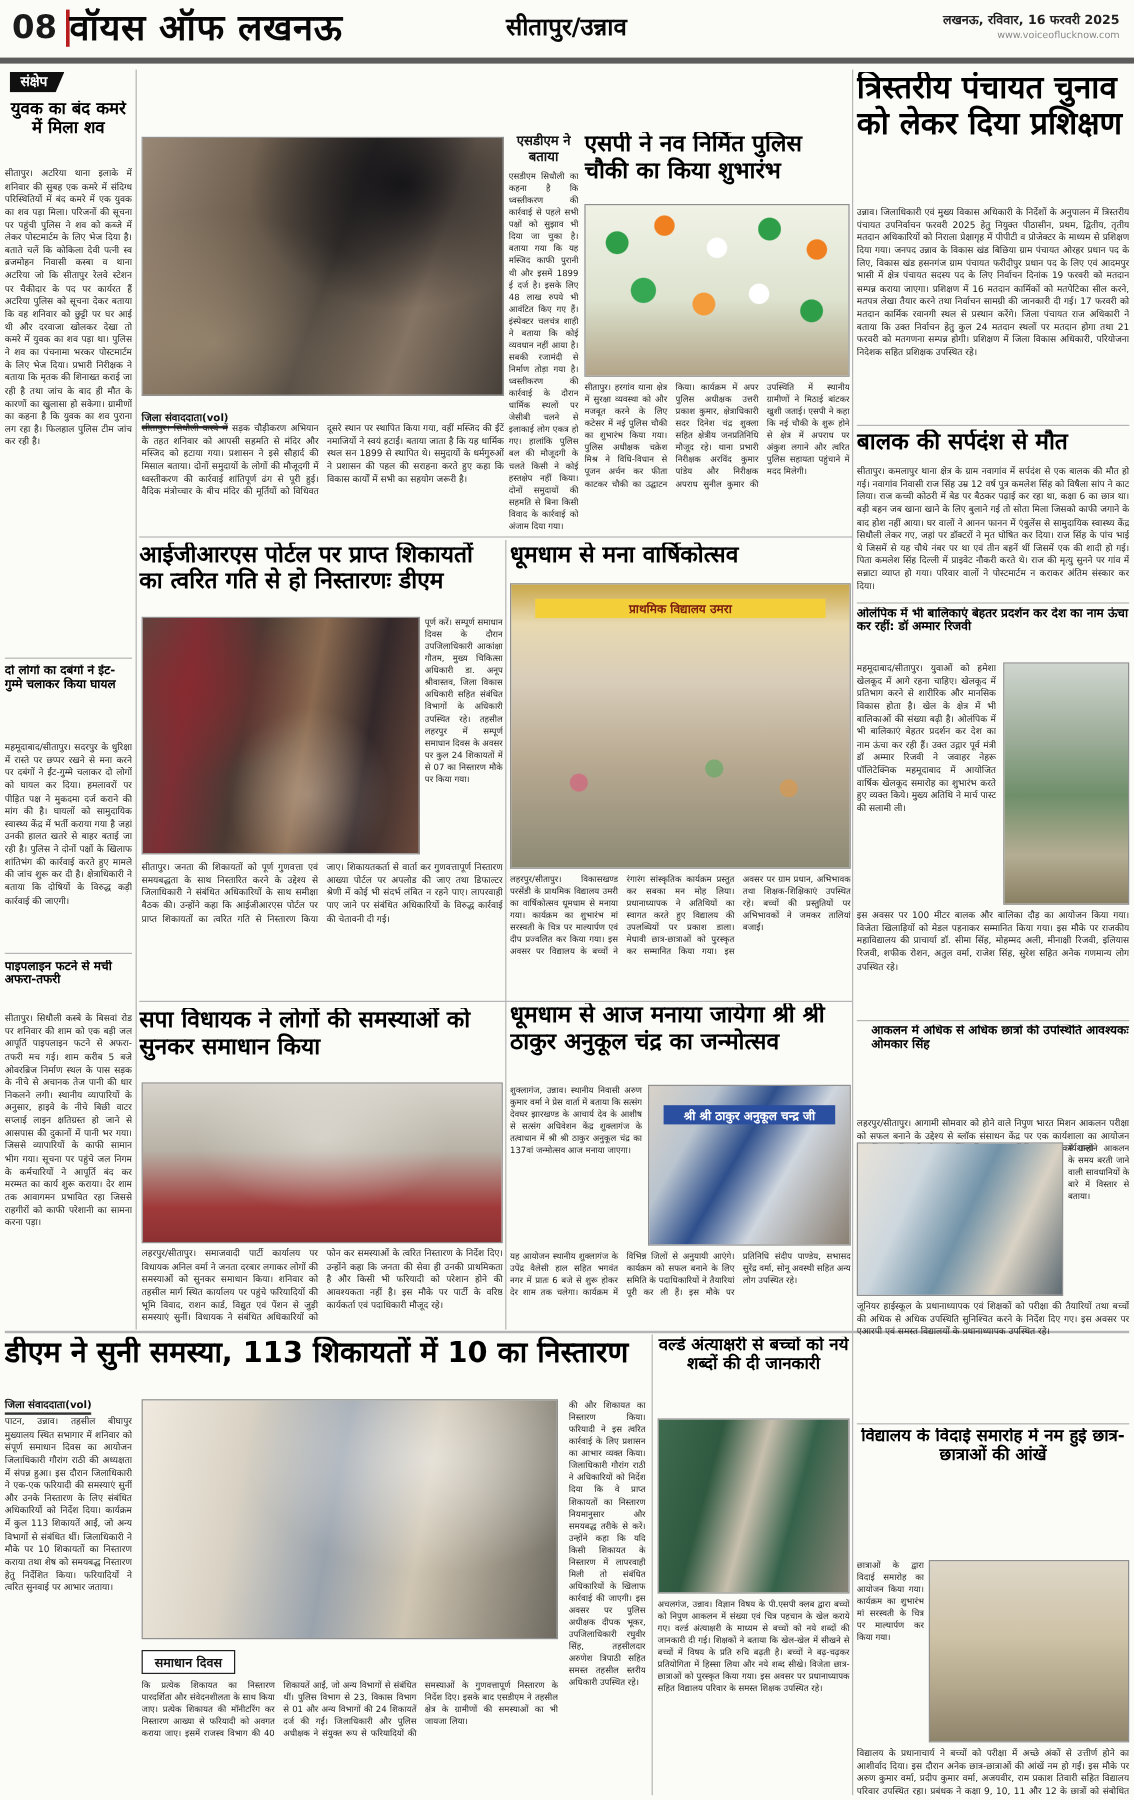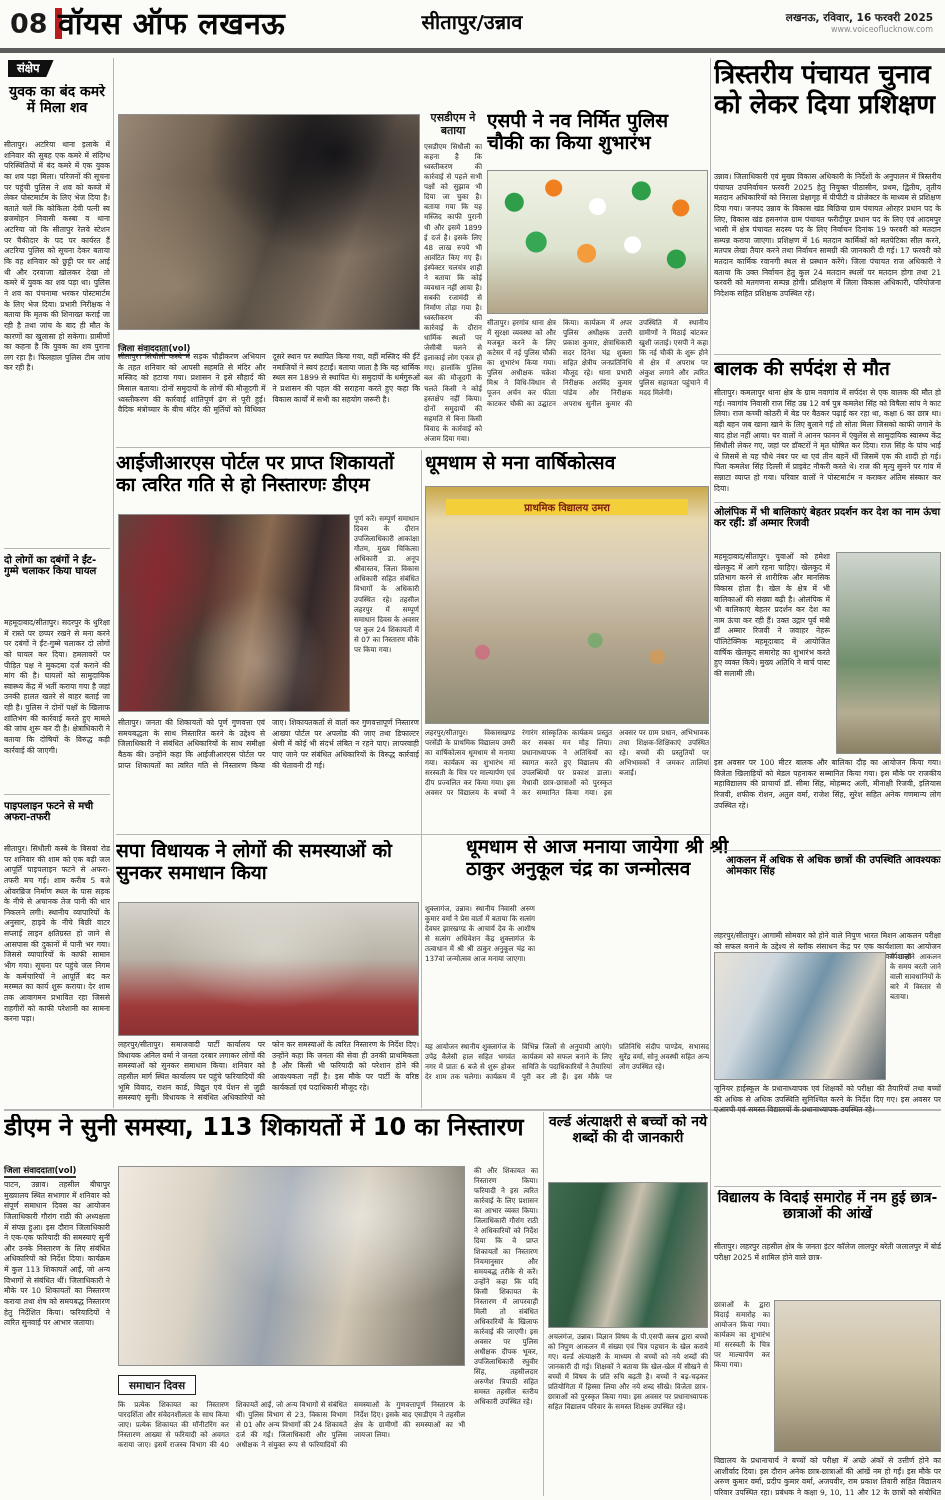--- a/index.html
+++ b/index.html
@@ -1,20 +1,20 @@
 <!DOCTYPE html>
 <html lang="hi"><head>
 <meta charset="utf-8">
 <style>
   html,body{margin:0;padding:0;background:#d9d9d9;}
   .page{position:relative;width:945px;height:1500px;margin:0 auto;background:#fbfbf8;
         font-family:"DejaVu Sans",sans-serif;color:#141414;overflow:hidden;}
   .abs{position:absolute;box-sizing:border-box;}
   
-  .pageno{font-size:27px;font-weight:bold;color:#1a1a1a;border-right:7px solid #b91c1c;padding-right:7px;line-height:1;}
+  .pageno{font-size:27px;font-weight:bold;color:#1a1a1a;border-right:3px solid #b91c1c;padding-right:7px;line-height:1;}
   .masthead{font-size:30px;font-weight:bold;letter-spacing:.5px;color:#080808;line-height:1;}
   .section-title{font-size:20px;font-weight:bold;color:#080808;line-height:1;}
   .dateline{font-size:10.5px;font-weight:bold;color:#222;text-align:right;line-height:1.3;}
   .website{font-size:8px;color:#8a8a8a;font-weight:normal;}
   .header-rule{background:#5c5c5c;}
   
   .vrule{width:1px;background:#b5b5b5;}
   .hrule{height:1px;background:#b5b5b5;}
   
   .hl{font-weight:bold;color:#000;line-height:1.14;overflow:hidden;}
@@ -123,22 +123,25 @@
   <div class="abs hl hl-m" style="left:425px;top:452px;width:284px;height:28px;white-space:nowrap;">धूमधाम से मना वार्षिकोत्सव</div>
   <div class="photo ph-school" style="left:425px;top:486px;width:284px;height:238px;">
     <div class="photo-banner">प्राथमिक विद्यालय उमरा</div>
   </div>
   <div class="abs body-text body-sm cols3" style="left:425px;top:728px;width:284px;height:102px;">लहरपुर/सीतापुर। विकासखण्ड परसेंडी के प्राथमिक विद्यालय उमरी का वार्षिकोत्सव धूमधाम से मनाया गया। कार्यक्रम का शुभारंभ मां सरस्वती के चित्र पर माल्यार्पण एवं दीप प्रज्वलित कर किया गया। इस अवसर पर विद्यालय के बच्चों ने रंगारंग सांस्कृतिक कार्यक्रम प्रस्तुत कर सबका मन मोह लिया। प्रधानाध्यापक ने अतिथियों का स्वागत करते हुए विद्यालय की उपलब्धियों पर प्रकाश डाला। मेधावी छात्र-छात्राओं को पुरस्कृत कर सम्मानित किया गया। इस अवसर पर ग्राम प्रधान, अभिभावक तथा शिक्षक-शिक्षिकाएं उपस्थित रहे। बच्चों की प्रस्तुतियों पर अभिभावकों ने जमकर तालियां बजाईं।</div>
 
   <div class="abs hl hl-m" style="left:116px;top:840px;width:303px;height:58px;">सपा विधायक ने लोगों की समस्याओं को सुनकर समाधान किया</div>
   <div class="photo ph-outdoor" style="left:118px;top:902px;width:301px;height:134px;"></div>
   <div class="abs body-text cols2" style="left:118px;top:1040px;width:301px;height:66px;">लहरपुर/सीतापुर। समाजवादी पार्टी कार्यालय पर विधायक अनिल वर्मा ने जनता दरबार लगाकर लोगों की समस्याओं को सुनकर समाधान किया। शनिवार को तहसील मार्ग स्थित कार्यालय पर पहुंचे फरियादियों की भूमि विवाद, राशन कार्ड, विद्युत एवं पेंशन से जुड़ी समस्याएं सुनीं। विधायक ने संबंधित अधिकारियों को फोन कर समस्याओं के त्वरित निस्तारण के निर्देश दिए। उन्होंने कहा कि जनता की सेवा ही उनकी प्राथमिकता है और किसी भी फरियादी को परेशान होने की आवश्यकता नहीं है। इस मौके पर पार्टी के वरिष्ठ कार्यकर्ता एवं पदाधिकारी मौजूद रहे।</div>
 
-  <div class="abs hl hl-m" style="left:425px;top:836px;width:284px;height:62px;margin-left:41px;">धूमधाम से आज मनाया जायेगा श्री श्री ठाकुर अनुकूल चंद्र का जन्मोत्सव</div>
+  <div class="abs hl hl-m" style="left:425px;top:836px;width:284px;height:62px;">धूमधाम से आज मनाया जायेगा श्री श्री ठाकुर अनुकूल चंद्र का जन्मोत्सव</div>
   <div class="abs body-text body-sm" style="left:425px;top:904px;width:110px;height:134px;">शुक्लागंज, उन्नाव। स्थानीय निवासी अरुण कुमार वर्मा ने प्रेस वार्ता में बताया कि सत्संग देवघर झारखण्ड के आचार्य देव के आशीष से सत्संग अधिवेशन केंद्र शुक्लागंज के तत्वाधान में श्री श्री ठाकुर अनुकूल चंद्र का 137वां जन्मोत्सव आज मनाया जाएगा।</div>
+  <div class="photo ph-thakur" style="left:540px;top:904px;width:169px;height:134px;">
+    <div class="photo-banner blue">श्री श्री ठाकुर अनुकूल चन्द्र जी</div>
+  </div>
   <div class="abs body-text body-sm cols3" style="left:425px;top:1042px;width:284px;height:64px;">यह आयोजन स्थानीय शुक्लागंज के उपेंद्र वैलेसी हाल सहित भगवंत नगर में प्रातः 6 बजे से शुरू होकर देर शाम तक चलेगा। कार्यक्रम में विभिन्न जिलों से अनुयायी आएंगे। कार्यक्रम को सफल बनाने के लिए समिति के पदाधिकारियों ने तैयारियां पूरी कर ली हैं। इस मौके पर प्रतिनिधि संदीप पाण्डेय, सभासद सुरेंद्र वर्मा, सोनू अवस्थी सहित अन्य लोग उपस्थित रहे।</div>
 
   <div class="abs hl hl-l" style="left:4px;top:1114px;width:534px;height:38px;">डीएम ने सुनी समस्या, 113 शिकायतों में 10 का निस्तारण</div>
   <div class="abs" style="left:4px;top:1158px;">
     <span class="byline">जिला संवाददाता(vol)</span>
   </div>
   <div class="abs body-text" style="left:4px;top:1180px;width:106px;height:316px;">पाटन, उन्नाव। तहसील बीघापुर मुख्यालय स्थित सभागार में शनिवार को संपूर्ण समाधान दिवस का आयोजन जिलाधिकारी गौरांग राठी की अध्यक्षता में संपन्न हुआ। इस दौरान जिलाधिकारी ने एक-एक फरियादी की समस्याएं सुनीं और उनके निस्तारण के लिए संबंधित अधिकारियों को निर्देश दिया। कार्यक्रम में कुल 113 शिकायतें आईं, जो अन्य विभागों से संबंधित थीं। जिलाधिकारी ने मौके पर 10 शिकायतों का निस्तारण कराया तथा शेष को समयबद्ध निस्तारण हेतु निर्देशित किया। फरियादियों ने त्वरित सुनवाई पर आभार जताया।</div>
   <div class="photo ph-hall" style="left:118px;top:1166px;width:347px;height:200px;"></div>
   <div class="abs" style="left:118px;top:1374px;">
     <span class="box-label">समाधान दिवस</span>
@@ -165,18 +168,17 @@
 
   <div class="abs hrule" style="left:714px;top:850px;width:227px;"></div>
   <div class="abs hl hl-xs" style="left:714px;top:854px;width:227px;height:40px;margin-left:12px;">आकलन में अधिक से अधिक छात्रों की उपस्थिति आवश्यकः ओमकार सिंह</div>
   <div class="abs body-text" style="left:714px;top:931px;width:227px;height:50px;">लहरपुर/सीतापुर। आगामी सोमवार को होने वाले निपुण भारत मिशन आकलन परीक्षा को सफल बनाने के उद्देश्य से ब्लॉक संसाधन केंद्र पर एक कार्यशाला का आयोजन खंड शिक्षा अधिकारी ओमकार सिंह की अध्यक्षता में किया गया। कार्यशाला</div>
   <div class="photo ph-workshop" style="left:714px;top:952px;width:172px;height:128px;"></div>
   <div class="abs body-text" style="left:714px;top:1084px;width:227px;height:98px;">जूनियर हाईस्कूल के प्रधानाध्यापक एवं शिक्षकों को परीक्षा की तैयारियों तथा बच्चों की अधिक से अधिक उपस्थिति सुनिश्चित करने के निर्देश दिए गए। इस अवसर पर एआरपी एवं समस्त विद्यालयों के प्रधानाध्यापक उपस्थित रहे।</div>
   <div class="abs body-text body-sm" style="left:890px;top:952px;width:51px;height:128px;">में उन्होंने आकलन के समय बरती जाने वाली सावधानियों के बारे में विस्तार से बताया।</div>
 
   <div class="abs hrule" style="left:714px;top:1186px;width:227px;"></div>
   <div class="abs hl hl-s" style="left:714px;top:1190px;width:227px;height:48px;">विद्यालय के विदाई समारोह में नम हुई छात्र-छात्राओं की आंखें</div>
-  <div class="abs body-text" style="left:714px;top:1242px;width:227px;height:54px;">सीतापुर। लहरपुर तहसील क्षेत्र के जनता इंटर कॉलेज लालपुर बरेती जलालपुर में बोर्ड परीक्षा 2025 में शामिल होने वाले छात्र-</div>
   <div class="abs body-text body-sm" style="left:714px;top:1300px;width:56px;height:152px;">छात्राओं के द्वारा विदाई समारोह का आयोजन किया गया। कार्यक्रम का शुभारंभ मां सरस्वती के चित्र पर माल्यार्पण कर किया गया।</div>
   <div class="photo ph-building" style="left:774px;top:1300px;width:167px;height:152px;"></div>
   <div class="abs body-text" style="left:714px;top:1456px;width:227px;height:40px;">विद्यालय के प्रधानाचार्य ने बच्चों को परीक्षा में अच्छे अंकों से उत्तीर्ण होने का आशीर्वाद दिया। इस दौरान अनेक छात्र-छात्राओं की आंखें नम हो गईं। इस मौके पर अरुण कुमार वर्मा, प्रदीप कुमार वर्मा, अजयवीर, राम प्रकाश तिवारी सहित विद्यालय परिवार उपस्थित रहा। प्रबंधक ने कक्षा 9, 10, 11 और 12 के छात्रों को संबोधित किया।</div>
 
 </div>
 
 </body></html>

